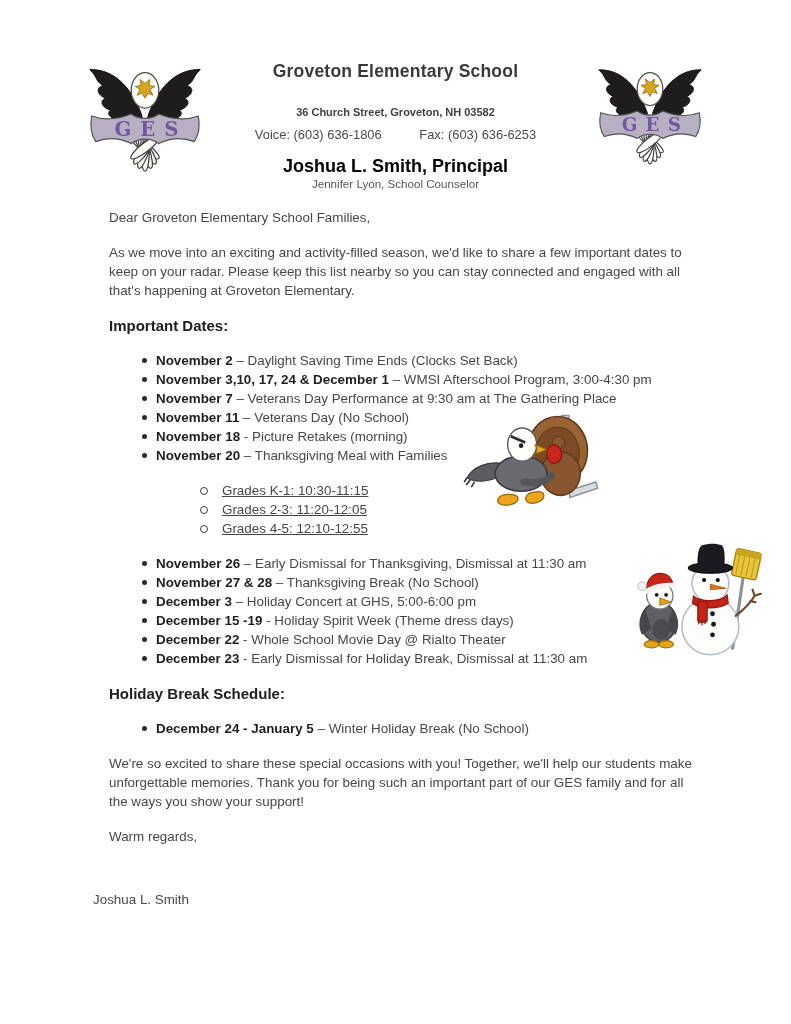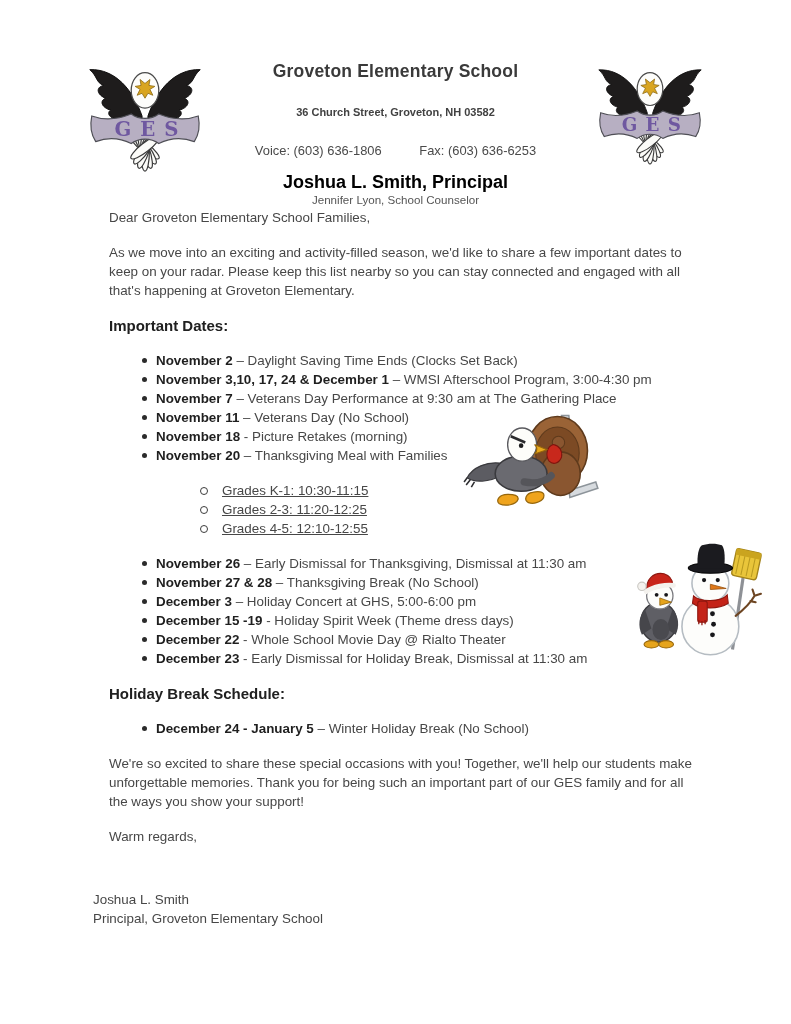--- a/index.html
+++ b/index.html
@@ -15,21 +15,21 @@
   
   .logo { position: absolute; }
   .logo-left  { left: 76px;  top: 55px; width: 138px; height: 118px; }
   .logo-right { left: 586px; top: 56px; width: 128px; height: 110px; }
   .logo svg { width: 100%; height: 100%; }
   .header-text { position: absolute; left: 0; right: 0; top: 60px; text-align: center; }
   .school-name { margin: 0; font-size: 17.5px; font-weight: bold; color: #3a3a3a; line-height: 22px; letter-spacing: .2px; }
   .address { margin-top: 22px; font-size: 11px; font-weight: bold; color: #414141; line-height: 17px; }
   .phone-row { margin-top: 5px; font-size: 12.9px; color: #4a4a4a; line-height: 17px; }
   .phone-row span { display: inline-block; }
-  .phone-row .voice { margin-right: 34px; margin-top: 16px; }
+  .phone-row .voice { margin-right: 34px; }
   .principal { margin-top: 15px; font-size: 18px; font-weight: bold; color: #000000; line-height: 16px; }
   .counselor { margin-top: 2px; font-size: 11.6px; color: #555555; line-height: 15px; }
   
   .letter {
     position: absolute; left: 93px; top: 192px; width: 617px;
     font-size: 13.4px; color: #474747; line-height: 19px;
   }
   .letter p, .letter h2, .letter ul { margin: 16px; padding: 0; }
   .intro { margin-top: 16px; }
   .section-heading { font-size: 15px; font-weight: bold; color: #202020; margin-top: 14px; line-height: 19px; }
@@ -124,42 +124,41 @@
 
     <h2 class="section-heading">Important Dates:</h2>
     <ul class="date-list">
         <li><b class="date">November 2</b><span class="desc"> – Daylight Saving Time Ends (Clocks Set Back)</span></li>
         <li><b class="date">November 3,10, 17, 24 &amp; December 1</b><span class="desc"> – WMSI Afterschool Program, 3:00-4:30 pm</span></li>
         <li><b class="date">November 7</b><span class="desc"> – Veterans Day Performance at 9:30 am at The Gathering Place</span></li>
         <li><b class="date">November 11</b><span class="desc"> – Veterans Day (No School)</span></li>
         <li><b class="date">November 18</b><span class="desc"> - Picture Retakes (morning)</span></li>
         <li><b class="date">November 20</b><span class="desc"> – Thanksgiving Meal with Families</span><ul class="sub-list">
             <li>Grades K-1: 10:30-11:15</li>
-            <li>Grades 2-3: 11:20-12:25</li>
+            <li>Grades 2-3: 11:20-12:05</li>
             <li>Grades 4-5: 12:10-12:55</li>
           </ul></li>
         <li><b class="date">November 26</b><span class="desc"> – Early Dismissal for Thanksgiving, Dismissal at 11:30 am</span></li>
         <li><b class="date">November 27 &amp; 28</b><span class="desc"> – Thanksgiving Break (No School)</span></li>
         <li><b class="date">December 3</b><span class="desc"> – Holiday Concert at GHS, 5:00-6:00 pm</span></li>
         <li><b class="date">December 15 -19</b><span class="desc"> - Holiday Spirit Week (Theme dress days)</span></li>
         <li><b class="date">December 22</b><span class="desc"> - Whole School Movie Day @ Rialto Theater</span></li>
         <li><b class="date">December 23</b><span class="desc"> - Early Dismissal for Holiday Break, Dismissal at 11:30 am</span></li>
       </ul>
 
     <h2 class="section-heading">Holiday Break Schedule:</h2>
     <ul class="date-list">
         <li><b class="date">December 24 - January 5</b><span class="desc"> – Winter Holiday Break (No School)</span></li>
       </ul>
 
     <p class="closing">We're so excited to share these special occasions with you! Together, we'll help our students make unforgettable memories. Thank you for being such an important part of our GES family and for all the ways you show your support!</p>
     <p class="valediction">Warm regards,</p>
 
     <div class="signature">
       <div>Joshua L. Smith</div>
-      <div>Principal, Groveton Elementary School</div>
     </div>
   </main>
 
   <div class="clipart clipart-turkey">
     <svg viewBox="0 0 135 106">
       <path d="M96,14 L103,14 L110,84 L129,78 L131,84 L104,93 Z" fill="#d7dbdf" stroke="#8d949a" stroke-width="1.5"></path>
       <ellipse cx="92" cy="48" rx="29" ry="33" fill="#9a6336" stroke="#5e3a1c" stroke-width="1.5"></ellipse>
       <ellipse cx="92" cy="50" rx="21" ry="25" fill="#7c4a24" stroke="#5e3a1c" stroke-width="1"></ellipse>
       <ellipse cx="95" cy="70" rx="19" ry="21" fill="#8a5630" stroke="#5e3a1c" stroke-width="1.5"></ellipse>
       <circle cx="93" cy="40" r="6" fill="#8a5630" stroke="#5e3a1c"></circle>

